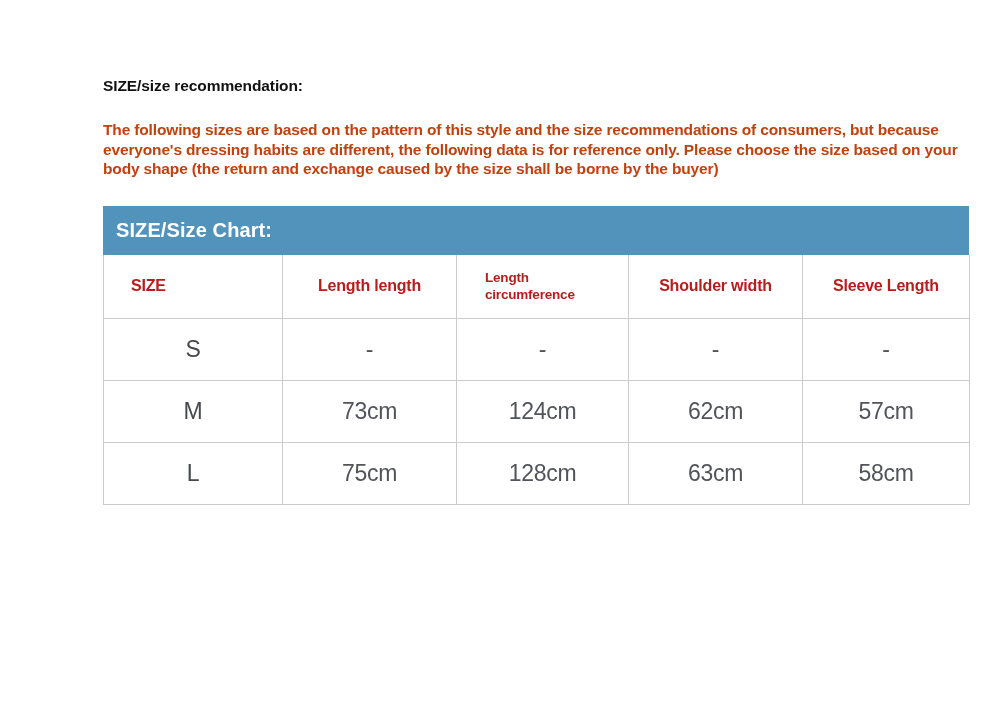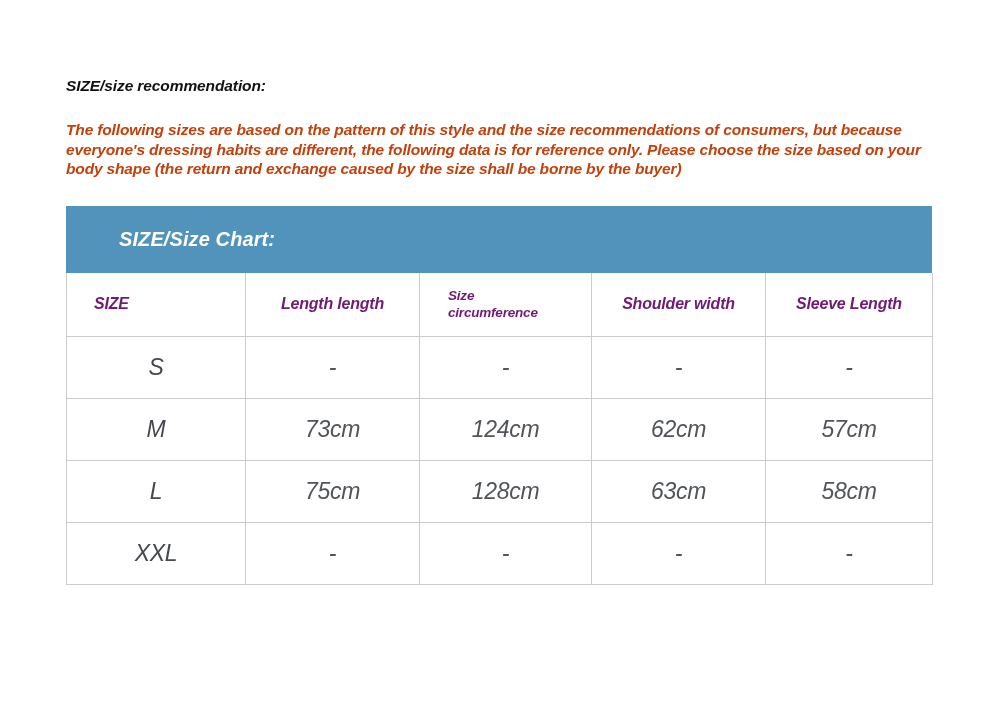--- a/index.html
+++ b/index.html
@@ -10,46 +10,44 @@
   .page {
     position: relative;
     width: 1000px;
     height: 708px;
     background: #ffffff;
     font-family: "Liberation Sans", sans-serif;
     overflow: hidden;
   }
   .content {
     width: 866px;
-    margin-left: 66px;
+    margin-left: 103px;
     padding-top: 77px;
-    font-style: italic;
   }
   .page-heading {
     margin: 0 0 25px 0;
     font-size: 15.5px;
     font-weight: bold;
     color: #111111;
     letter-spacing: -0.1px;
   }
   .intro {
     margin: 0 0 27px 0;
     max-width: 872px;
     font-size: 15.5px;
     font-weight: bold;
     line-height: 19.5px;
     color: #c2410c;
     letter-spacing: -0.15px;
   }
   .chart-banner {
-    height: 67px;
+    height: 49px;
     display: flex;
     align-items: center;
     background: #5293bc;
-    padding-left: 40px;
   }
   .chart-banner-title {
     padding-left: 13px;
     font-size: 20px;
     font-weight: bold;
     color: #ffffff;
     letter-spacing: 0.1px;
   }
   table.size-table {
     width: 866px;
@@ -61,21 +59,21 @@
   .size-table td {
     border: 1px solid #cccccc;
     padding: 0;
     background: #ffffff;
   }
   .size-table thead th {
     border-top: none;
     height: 63px;
     font-size: 16px;
     font-weight: bold;
-    color: #701a75;
+    color: #b91c1c;
     text-align: center;
     letter-spacing: -0.2px;
   }
   .size-table thead th.col-size {
     text-align: left;
     padding-left: 27px;
   }
   .size-table thead th.col-chest {
     text-align: left;
     padding-left: 28px;
@@ -117,21 +115,21 @@
         <col style="width:174px">
         <col style="width:172px">
         <col style="width:174px">
         <col style="width:167px">
       </colgroup>
       <thead>
         <tr>
           <th class="col-size">SIZE</th>
           <th>Length length</th>
           <th class="col-chest">
-            <div class="chest-wrap">Size circumference</div>
+            <div class="chest-wrap">Length circumference</div>
           </th>
           <th>Shoulder width</th>
           <th>Sleeve Length</th>
         </tr>
       </thead>
       <tbody>
         <tr>
           <td class="size-cell">S</td>
           <td>-</td>
           <td>-</td>
@@ -145,24 +143,17 @@
           <td>62cm</td>
           <td>57cm</td>
         </tr>
         <tr>
           <td class="size-cell">L</td>
           <td>75cm</td>
           <td>128cm</td>
           <td>63cm</td>
           <td>58cm</td>
         </tr>
-        <tr>
-          <td class="size-cell">XXL</td>
-          <td>-</td>
-          <td>-</td>
-          <td>-</td>
-          <td>-</td>
-        </tr>
       </tbody>
     </table>
 
   </div>
 </div>
 
 </body></html>

